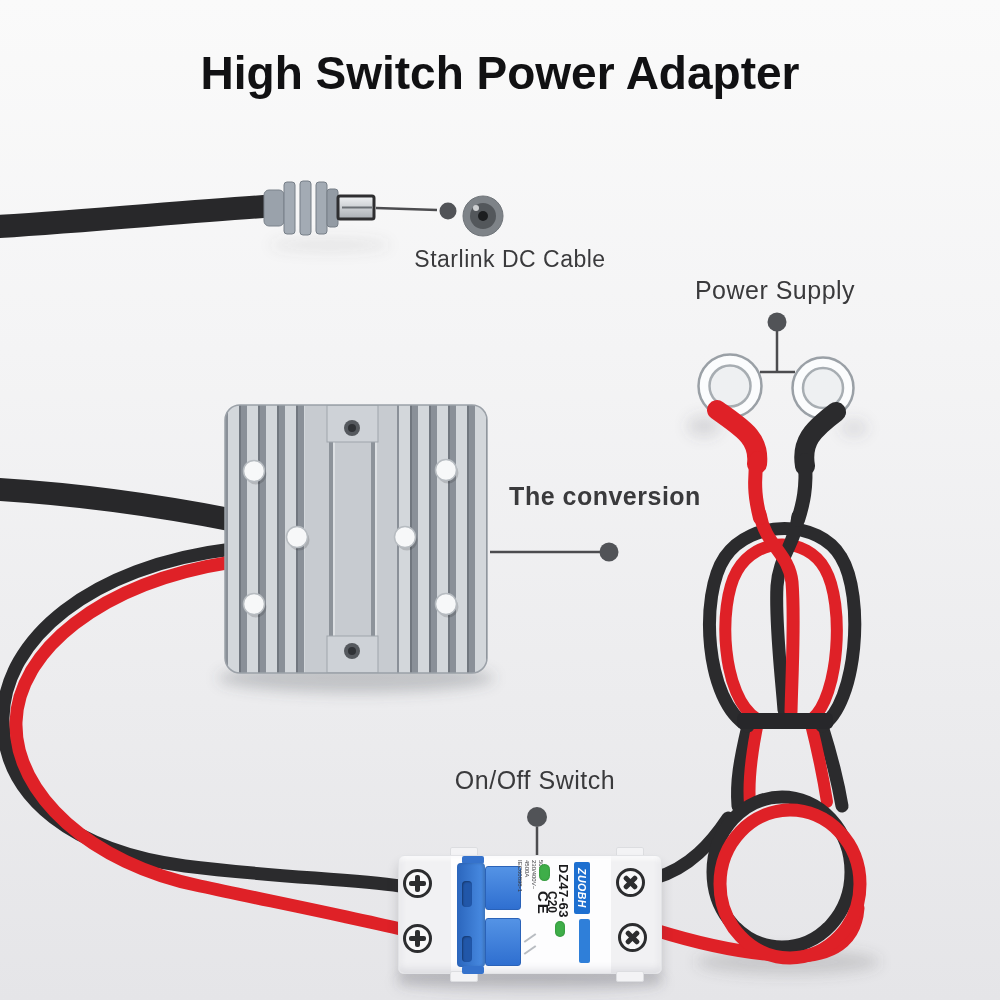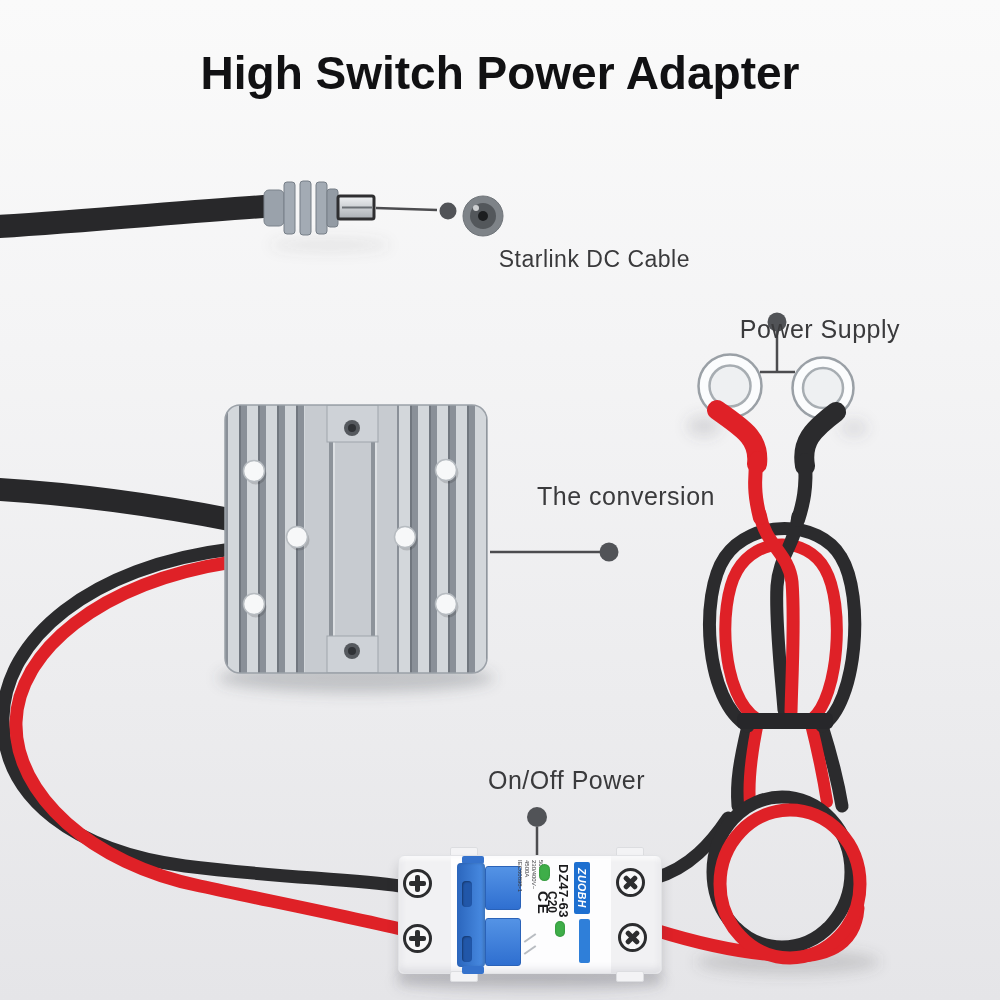--- a/index.html
+++ b/index.html
@@ -6,24 +6,24 @@
   .stage{
     position:relative;width:1000px;height:1000px;overflow:hidden;
     background:linear-gradient(180deg,#fafafa 0%,#f4f4f5 35%,#ececee 70%,#e5e5e8 100%);
     font-family:"Liberation Sans", sans-serif;
   }
   .stage svg{position:absolute;left:0;top:0;}
   .title{
     position:absolute;left:0;right:0;top:46px;text-align:center;
     font-size:46px;font-weight:700;color:var(--title-black);letter-spacing:0px;
   }
-  .lbl{position:absolute;text-align:right;color:var(--label-gray);font-size:25px;letter-spacing:.5px;}
+  .lbl{position:absolute;text-align:center;color:var(--label-gray);font-size:25px;letter-spacing:.5px;}
   .lbl-dc{left:330px;top:246px;width:360px;font-size:23px;}
-  .lbl-ps{left:650px;top:276px;width:250px;margin-top:39px;}
-  .lbl-ck{left:495px;top:481px;width:220px;line-height:31px;}
+  .lbl-ps{left:650px;top:276px;width:250px;}
+  .lbl-ck{left:495px;top:481px;width:220px;line-height:31px;font-weight:bold;}
   .lbl-sw{left:425px;top:766px;width:220px;}
 
   
   .w-blk{stroke:var(--wire-black);fill:none;stroke-linecap:round;}
   .w-red{stroke:var(--wire-red);fill:none;stroke-linecap:round;}
   .cable{stroke:#28282a;fill:none;stroke-linecap:round;stroke-width:23;}
   .leader{stroke:var(--leader-gray);stroke-width:2.5;fill:none;}
   .ldot{fill:#515357;}
 
   
@@ -242,14 +242,14 @@
     <div class="bk-mark" style="left:128px;top:92px;transform:rotate(-35deg);"></div>
     <div class="bk-mark" style="left:128px;top:104px;transform:rotate(-35deg);"></div>
   </div>
 
   <div class="title">High Switch Power Adapter</div>
   <div class="lbl lbl-dc">Starlink DC Cable</div>
   <div class="lbl lbl-ps">Power Supply</div>
   <div class="lbl lbl-ck">
     <div>The conversion</div>
   </div>
-  <div class="lbl lbl-sw">On/Off Power</div>
+  <div class="lbl lbl-sw">On/Off Switch</div>
 </div>
 
 </body></html>

